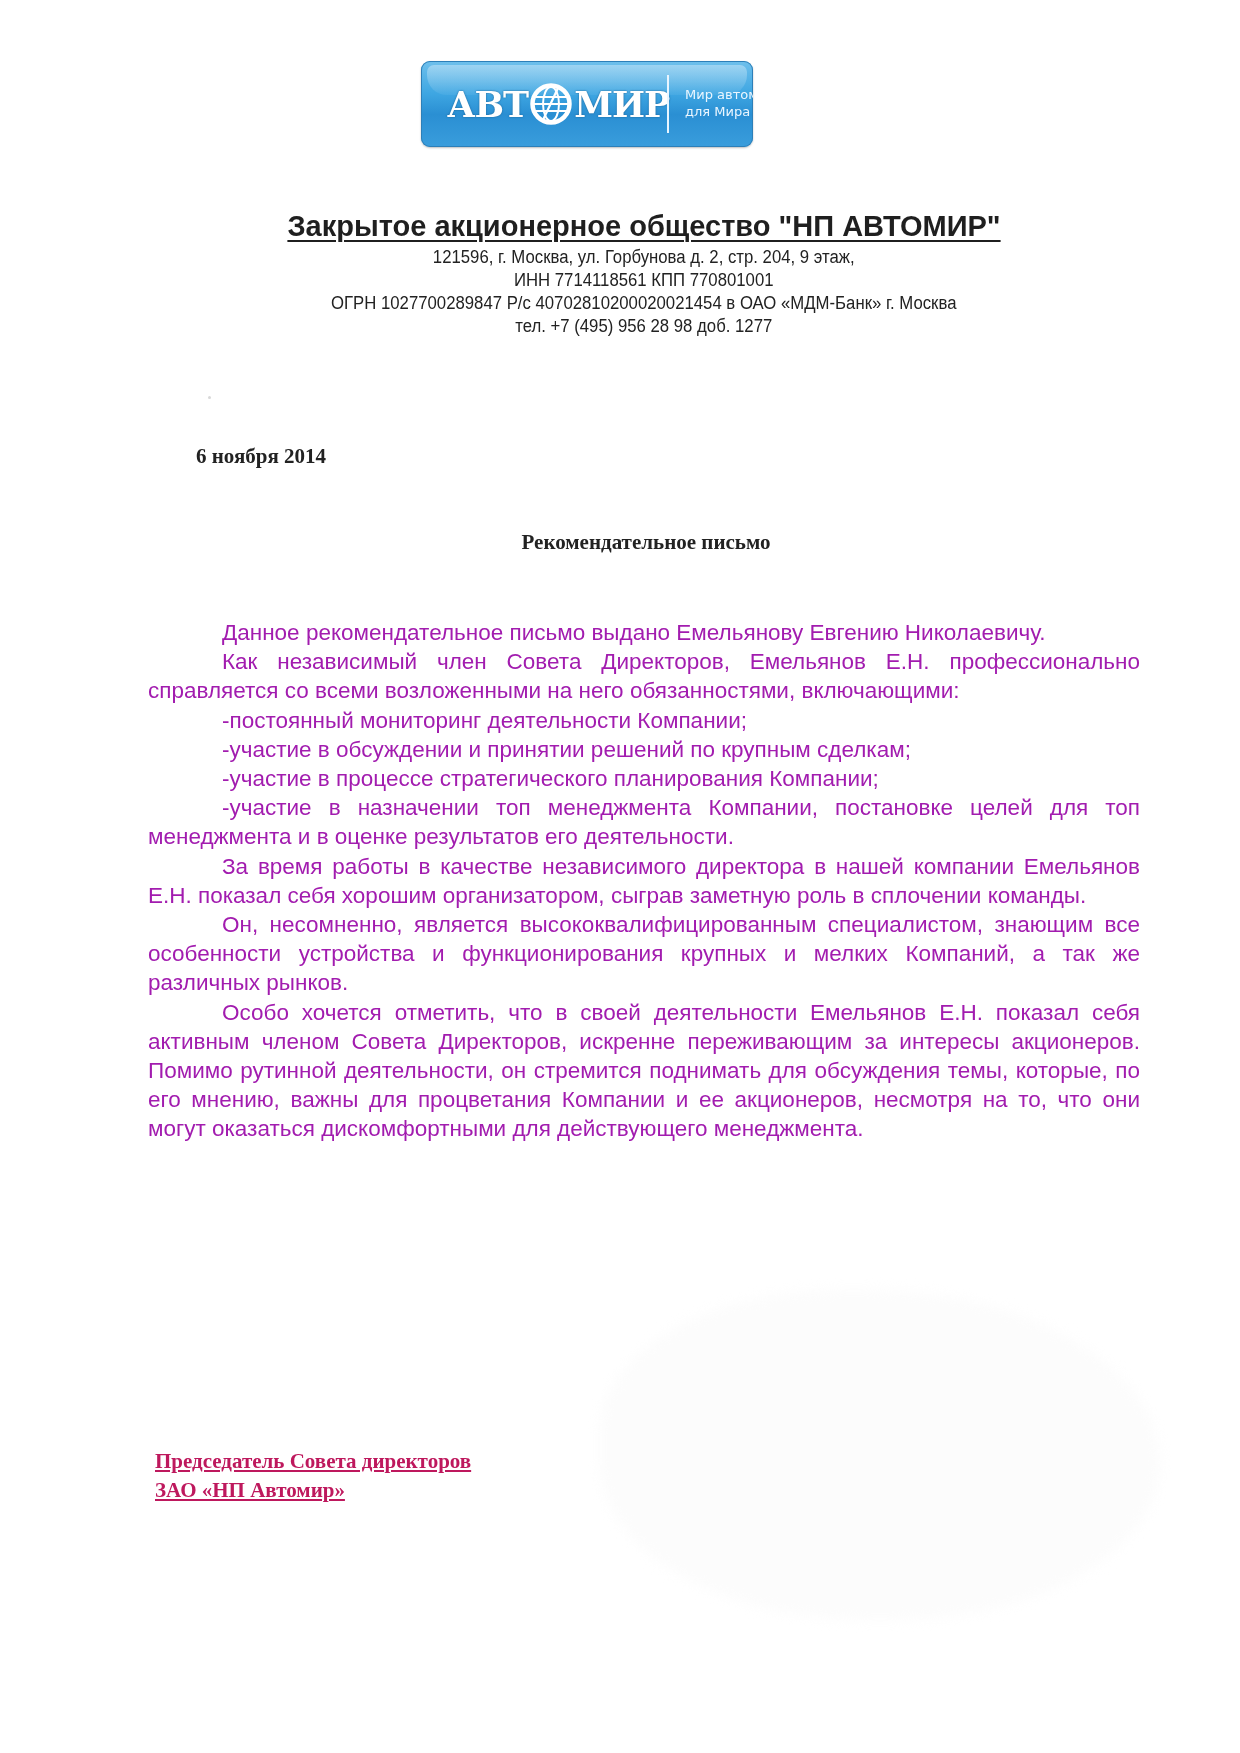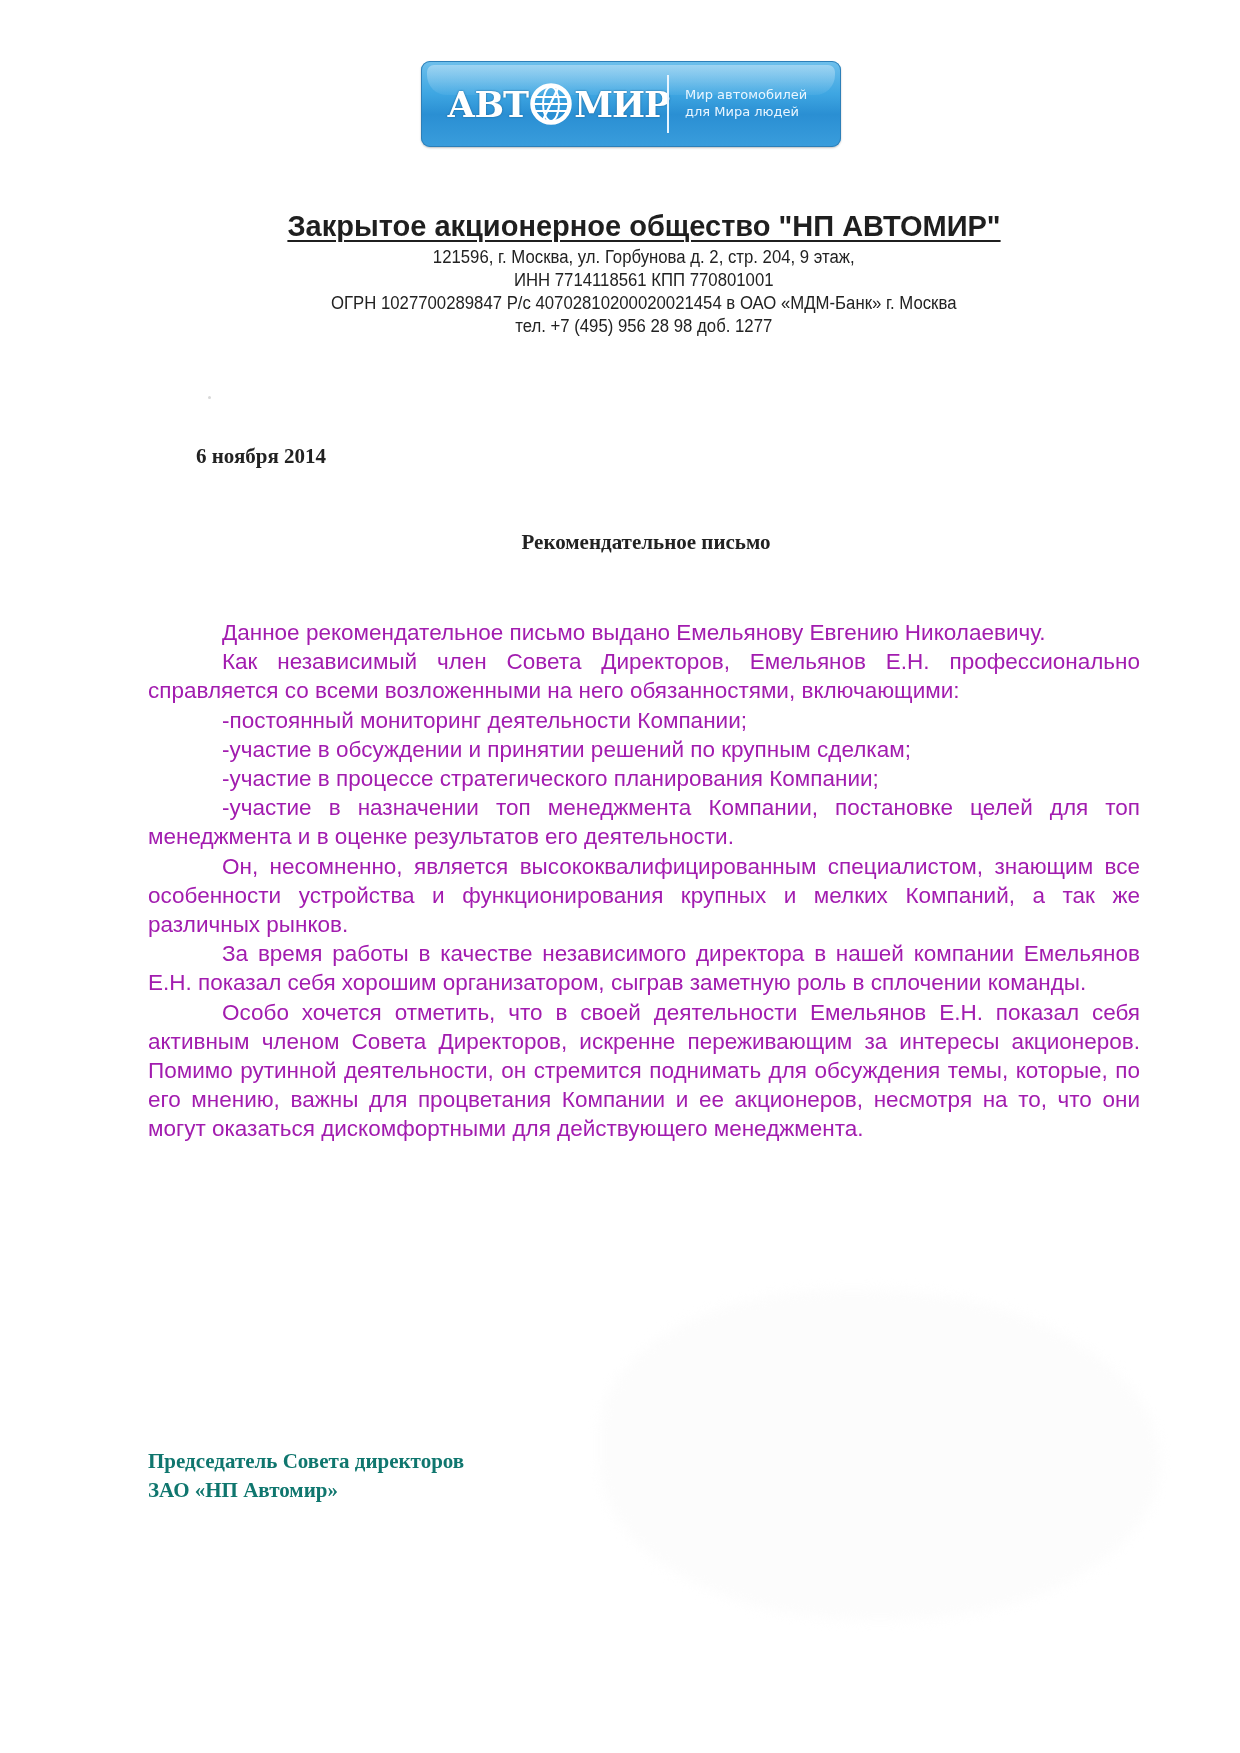--- a/index.html
+++ b/index.html
@@ -1,20 +1,20 @@
 <!DOCTYPE html>
 <html><head>
 <meta charset="utf-8">
 <style>
   html, body { margin: 0; padding: 0; background: #ffffff; }
   body { width: 1240px; height: 1753px; position: relative; overflow: hidden; color: #1f1f1f; }
 
   
   .logo {
-    position: absolute; left: 421px; top: 61px; width: 420px; height: 86px;
+    position: absolute; left: 421px; top: 61px; width: 332px; height: 86px;
     border-radius: 9px;
     background: linear-gradient(180deg, #6fc0ec 0%, #3ea6e2 38%, #2a8fd3 62%, #3a9ddc 100%);
     box-shadow: 0 0 0 1px #2d7fb8 inset, 0 1px 2px rgba(0,0,0,0.25);
     overflow: hidden;
   }
   .logo::before {
     content: ""; position: absolute; left: 6px; right: 6px; top: 4px; height: 30px;
     border-radius: 7px 7px 20px 20px;
     background: linear-gradient(180deg, rgba(255,255,255,0.35), rgba(255,255,255,0.05));
   }
@@ -62,23 +62,24 @@
   }
   .letter-body {
     position: absolute; left: 148px; top: 618px; width: 992px;
     font-family: Liberation Sans, sans-serif; font-size: 22.5px; line-height: 29.2px;
     color: #a21caf; text-align: justify;
   }
   .letter-body p { margin: 0; text-indent: 74px; }
   .letter-body .duty { text-indent: 74px; }
 
   .signature {
-    position: absolute; left: 148px; top: 1447px;
+    position: absolute; left: 155px; top: 1447px;
     font-family: "Liberation Serif", serif; font-weight: bold; font-size: 21px; line-height: 29px;
-    color: #0f766e;
+    color: #be185d;
+    text-decoration: underline;
   }
 
   .redacted-area {
     position: absolute; left: 600px; top: 1290px; width: 560px; height: 330px;
     background: #fcfcfc; border-radius: 45% 55% 50% 50%; filter: blur(6px);
   }
   .speck { position: absolute; width: 3px; height: 3px; background: #d8d8d8; border-radius: 50%; }
 </style>
 </head>
 <body>
@@ -116,22 +117,22 @@
 <div class="date">6 ноября 2014</div>
 <div class="doc-title">Рекомендательное письмо</div>
 
 <div class="letter-body">
   <p>Данное рекомендательное письмо выдано Емельянову Евгению Николаевичу.</p>
   <p>Как независимый член Совета Директоров, Емельянов Е.Н. профессионально справляется со всеми возложенными на него обязанностями, включающими:</p>
   <p class="duty">-постоянный мониторинг деятельности Компании;</p>
   <p class="duty">-участие в обсуждении и принятии решений по крупным сделкам;</p>
   <p class="duty">-участие в процессе стратегического планирования Компании;</p>
   <p class="duty">-участие в назначении топ менеджмента Компании, постановке целей для топ менеджмента и в оценке результатов его деятельности.</p>
+  <p>За время работы в качестве независимого директора в нашей компании Емельянов Е.Н. показал себя хорошим организатором, сыграв заметную роль в сплочении команды.</p>
   <p>Он, несомненно, является высококвалифицированным специалистом, знающим все особенности устройства и функционирования крупных и мелких Компаний, а так же различных рынков.</p>
-  <p>За время работы в качестве независимого директора в нашей компании Емельянов Е.Н. показал себя хорошим организатором, сыграв заметную роль в сплочении команды.</p>
   <p>Особо хочется отметить, что в своей деятельности Емельянов Е.Н. показал себя активным членом Совета Директоров, искренне переживающим за интересы акционеров. Помимо рутинной деятельности, он стремится поднимать для обсуждения темы, которые, по его мнению, важны для процветания Компании и ее акционеров, несмотря на то, что они могут оказаться дискомфортными для действующего менеджмента.</p>
 </div>
 
 <div class="redacted-area"></div>
 
 <div class="signature">
   <div>Председатель Совета директоров</div>
   <div>ЗАО «НП Автомир»</div>
 </div>
 

